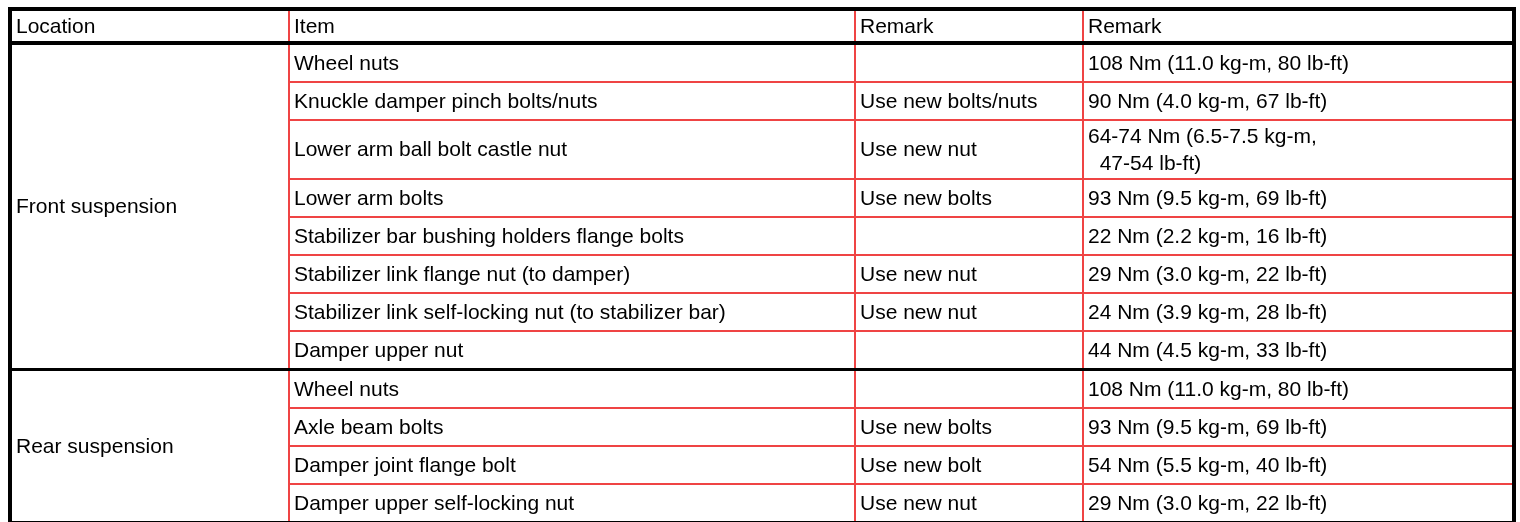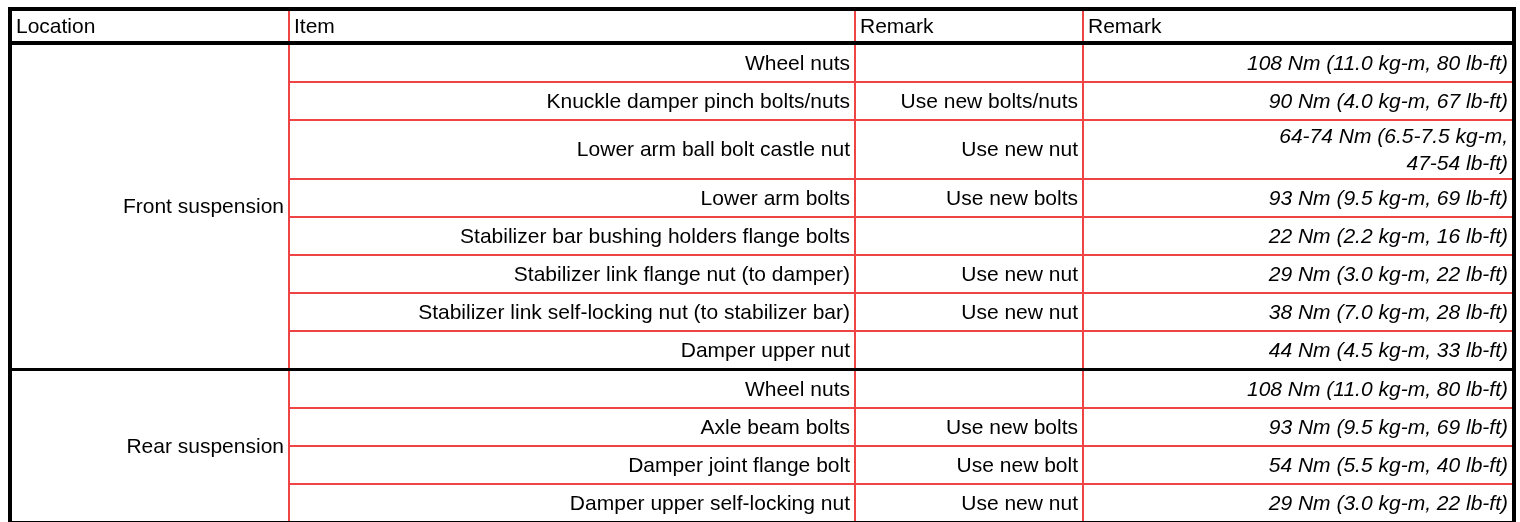--- a/index.html
+++ b/index.html
@@ -35,31 +35,29 @@
     vertical-align: middle;
     font-weight: normal;
     overflow: hidden;
   }
   thead th {
     border-bottom: 4px solid #000000;
     height: 26px;
   }
   tbody td {
     height: 32px;
-    text-align: right;
   }
   tbody td.loc {
     vertical-align: middle;
   }
   tbody tr.section-start td {
     border-top: 3px solid #000000;
   }
   td.torque {
     white-space: pre-wrap;
-    font-style: italic;
   }
 </style>
 </head>
 <body>
 
 <table class="spec">
   <colgroup>
     <col class="c-location">
     <col class="c-item">
     <col class="c-remark">
@@ -102,21 +100,21 @@
         <td class="torque">22 Nm (2.2 kg-m, 16 lb-ft)</td>
       </tr>
       <tr>
         <td class="item">Stabilizer link flange nut (to damper)</td>
         <td class="remark">Use new nut</td>
         <td class="torque">29 Nm (3.0 kg-m, 22 lb-ft)</td>
       </tr>
       <tr>
         <td class="item">Stabilizer link self-locking nut (to stabilizer bar)</td>
         <td class="remark">Use new nut</td>
-        <td class="torque">38 Nm (7.0 kg-m, 28 lb-ft)</td>
+        <td class="torque">24 Nm (3.9 kg-m, 28 lb-ft)</td>
       </tr>
       <tr>
         <td class="item">Damper upper nut</td>
         <td class="remark"></td>
         <td class="torque">44 Nm (4.5 kg-m, 33 lb-ft)</td>
       </tr>
       <tr class="section-start">
         <td class="loc" rowspan="4">Rear suspension</td>
         <td class="item">Wheel nuts</td>
         <td class="remark"></td>

